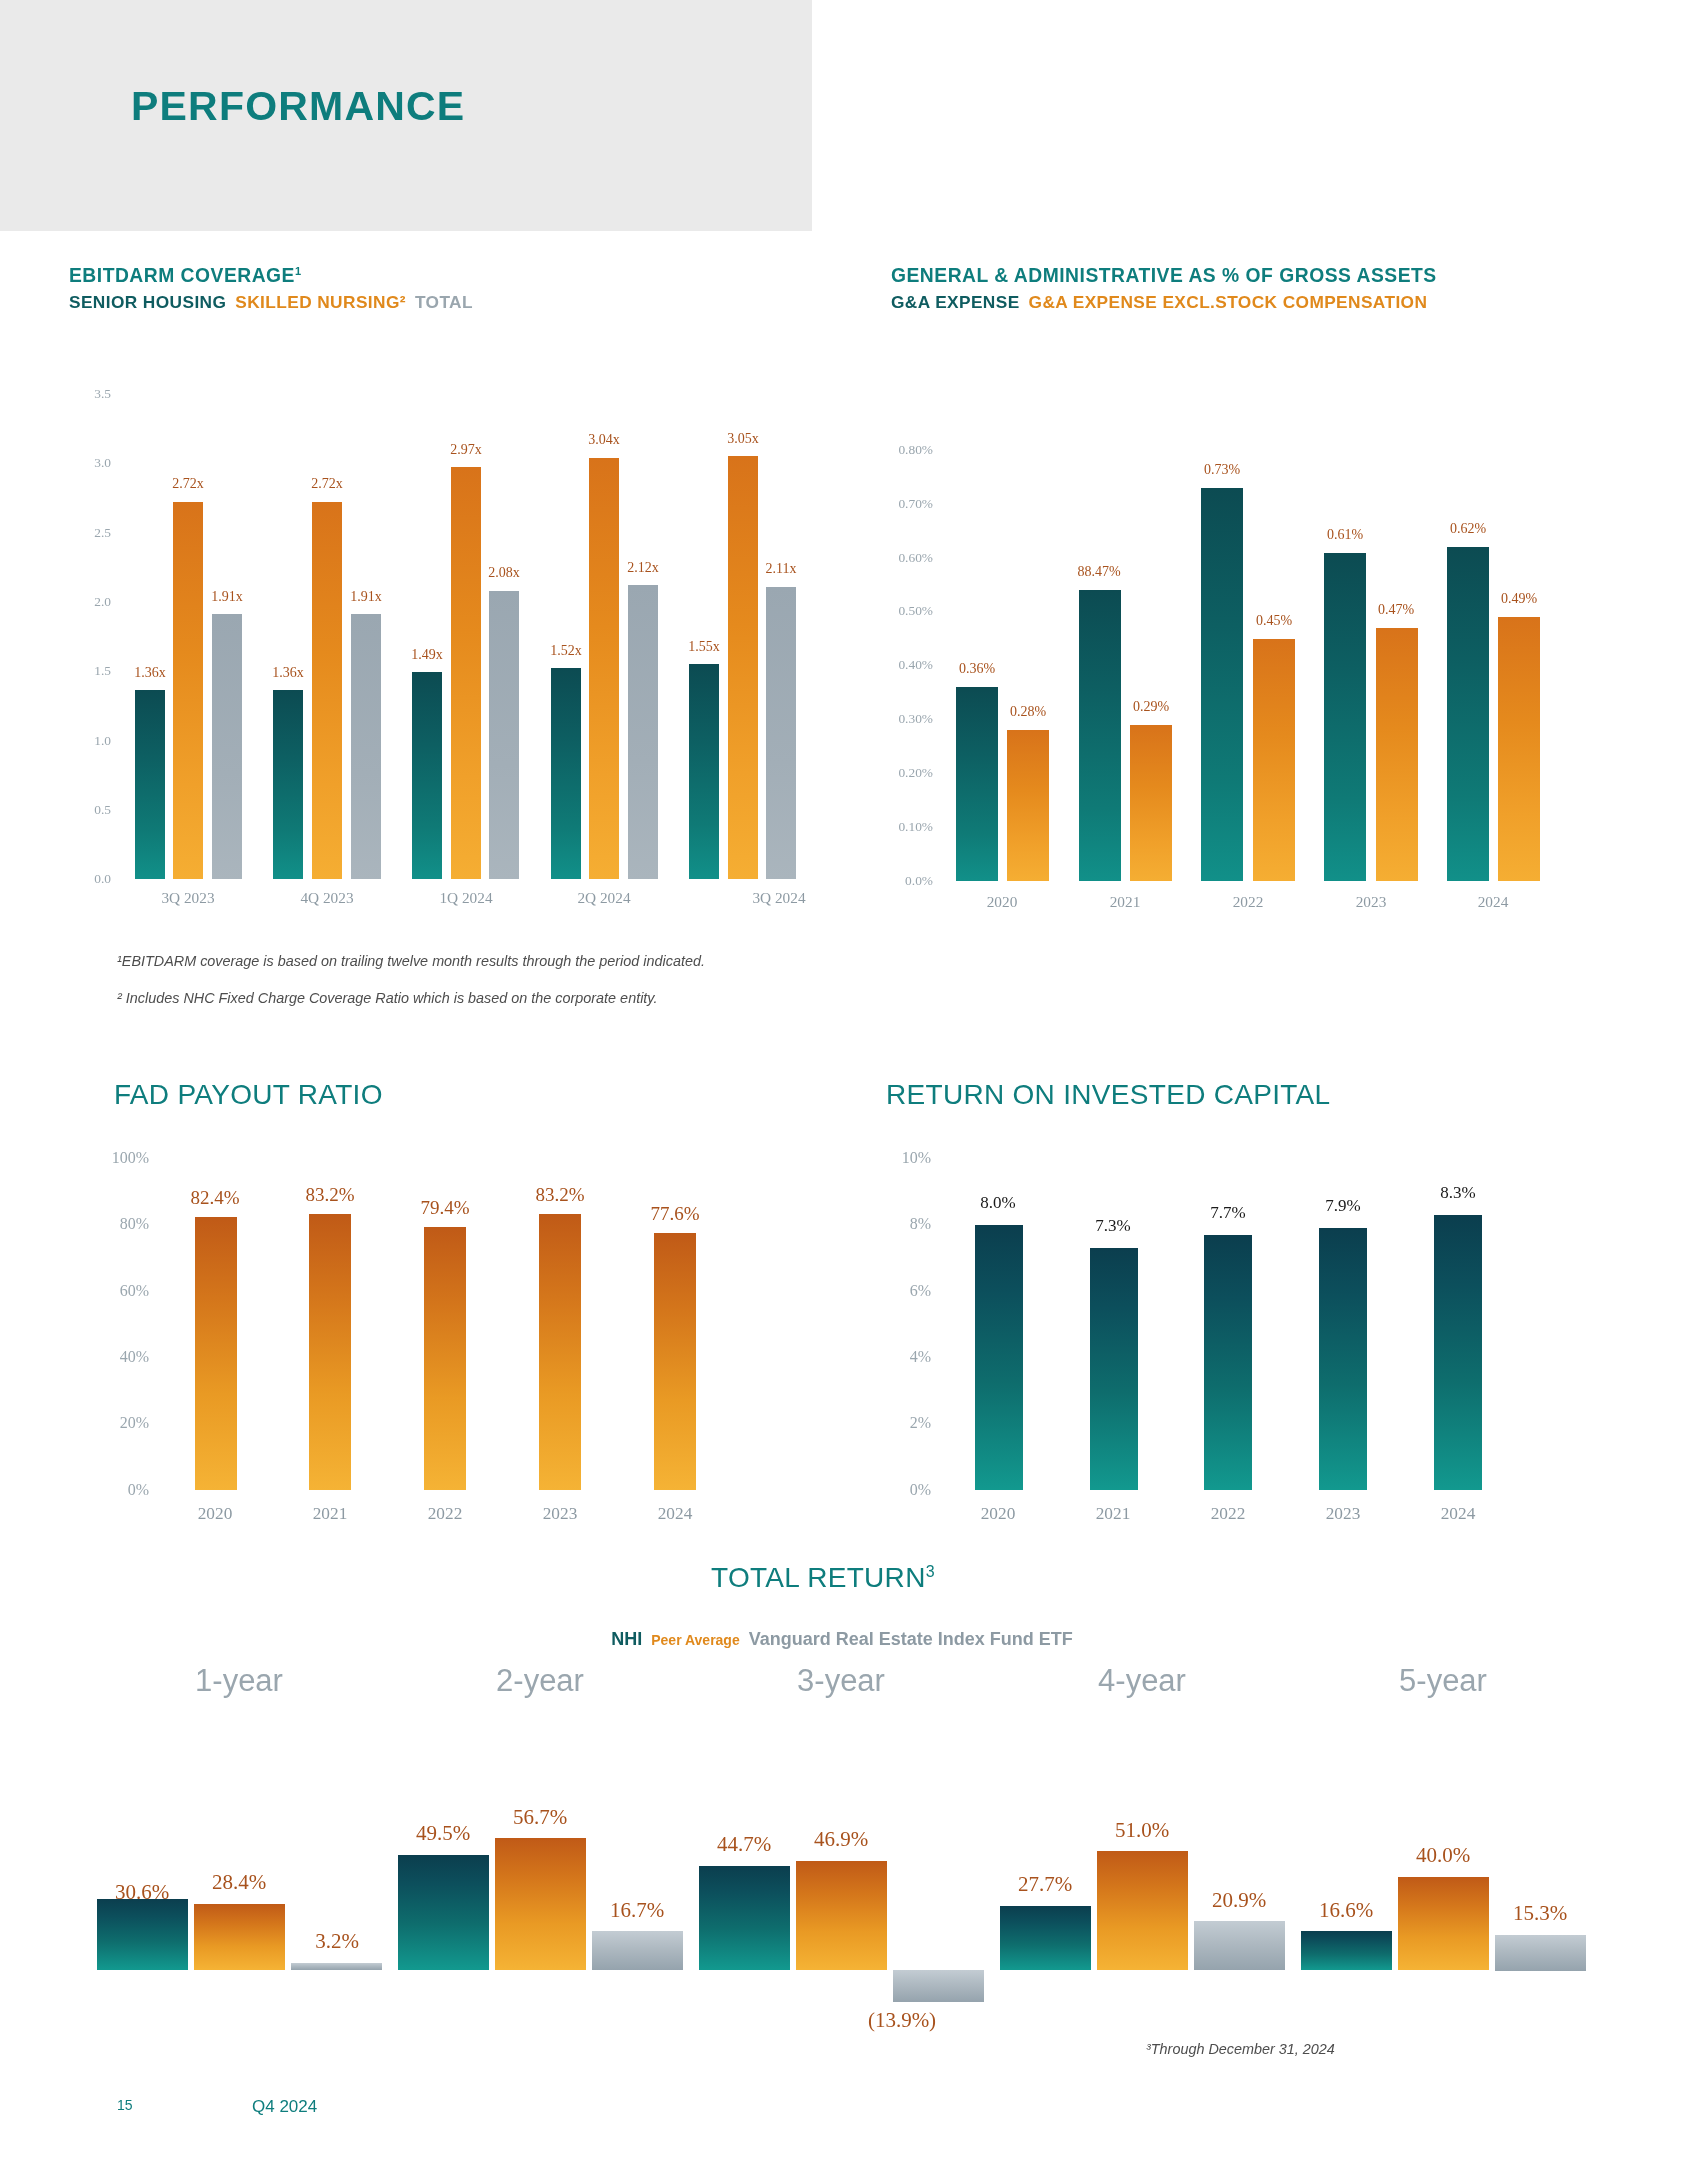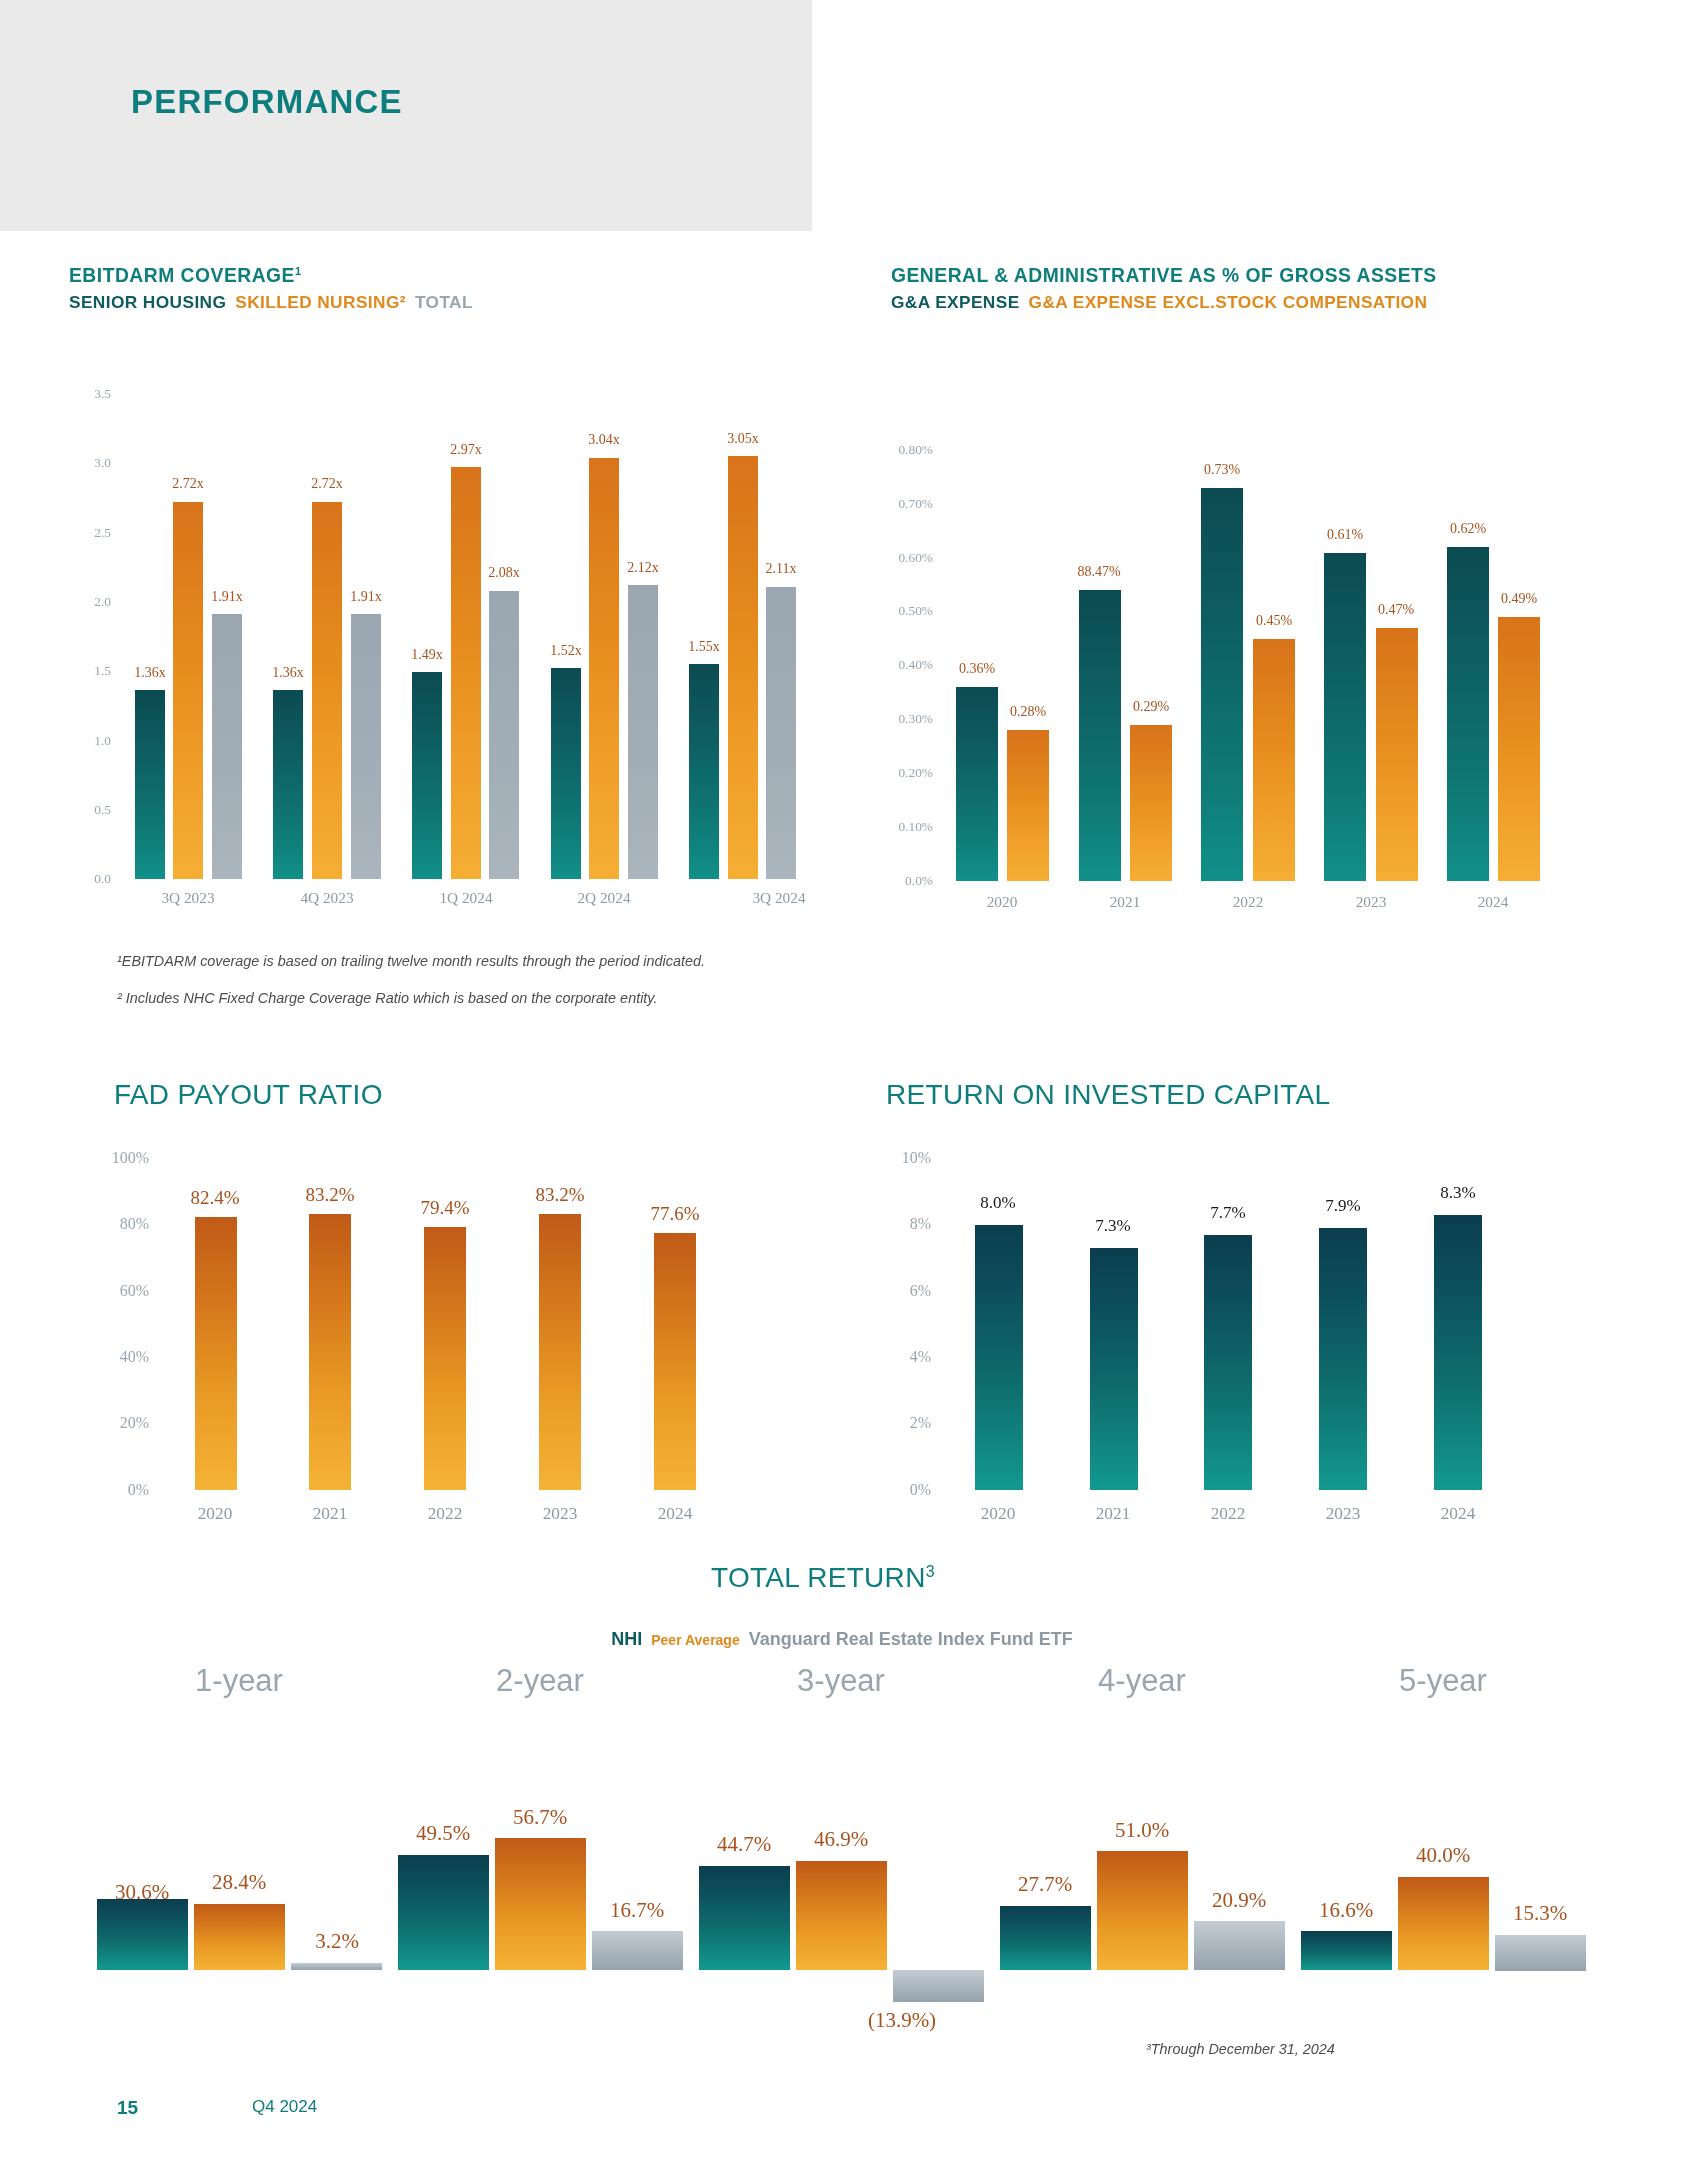--- a/index.html
+++ b/index.html
@@ -11,21 +11,21 @@
   }
   .page { position: relative; width: 1683px; height: 2178px; background:#fff; }
 
   
   .header-band {
     position: absolute; left: 0; top: 0; width: 812px; height: 231px;
     background: #eaeaea;
   }
   .page-title {
     position: absolute; left: 131px; top: 83px;
-    font-size: 33px; font-weight: bold; letter-spacing: 1.2px;
+    font-size: 41px; font-weight: bold; letter-spacing: 1.2px;
     color: #0e7d7d;
   }
 
   
   .chart-head { position: absolute; }
   .chart-title {
     font-size: 19.3px; font-weight: bold; color: #0e7d7d; letter-spacing: 0.5px;
     white-space: nowrap;
   }
   .chart-title sup { font-size: 11px; }
@@ -77,21 +77,21 @@
   .g-teal-deep { background: linear-gradient(to bottom, #0b3e4e 0%, #0c4f5c 25%, #0e6d6d 60%, #12998f 100%); }
   .g-gray-rev { background: linear-gradient(to bottom, #c3ccd3 0%, #aeb9c1 45%, #95a3ad 100%); }
 
   
   .fnote {
     position: absolute; font-style: italic; font-size: 14.4px; color: #4d4d4d;
     font-family: "Liberation Sans", sans-serif; white-space: nowrap;
   }
   .footer-num {
     position: absolute; left: 117px; top: 2097px;
-    font-size: 19px; font-weight: bold; color: #0e7d7d;
+    font-size: 14px; font-weight: normal; color: #0e7d7d;
   }
   .footer-q {
     position: absolute; left: 252px; top: 2097px;
     font-size: 17px; color: #0e7d7d;
   }
 
   .tr-group-label {
     position: absolute; transform: translateX(-50%);
     font-size: 31px; color: #9aa6ae; white-space: nowrap;
   }

